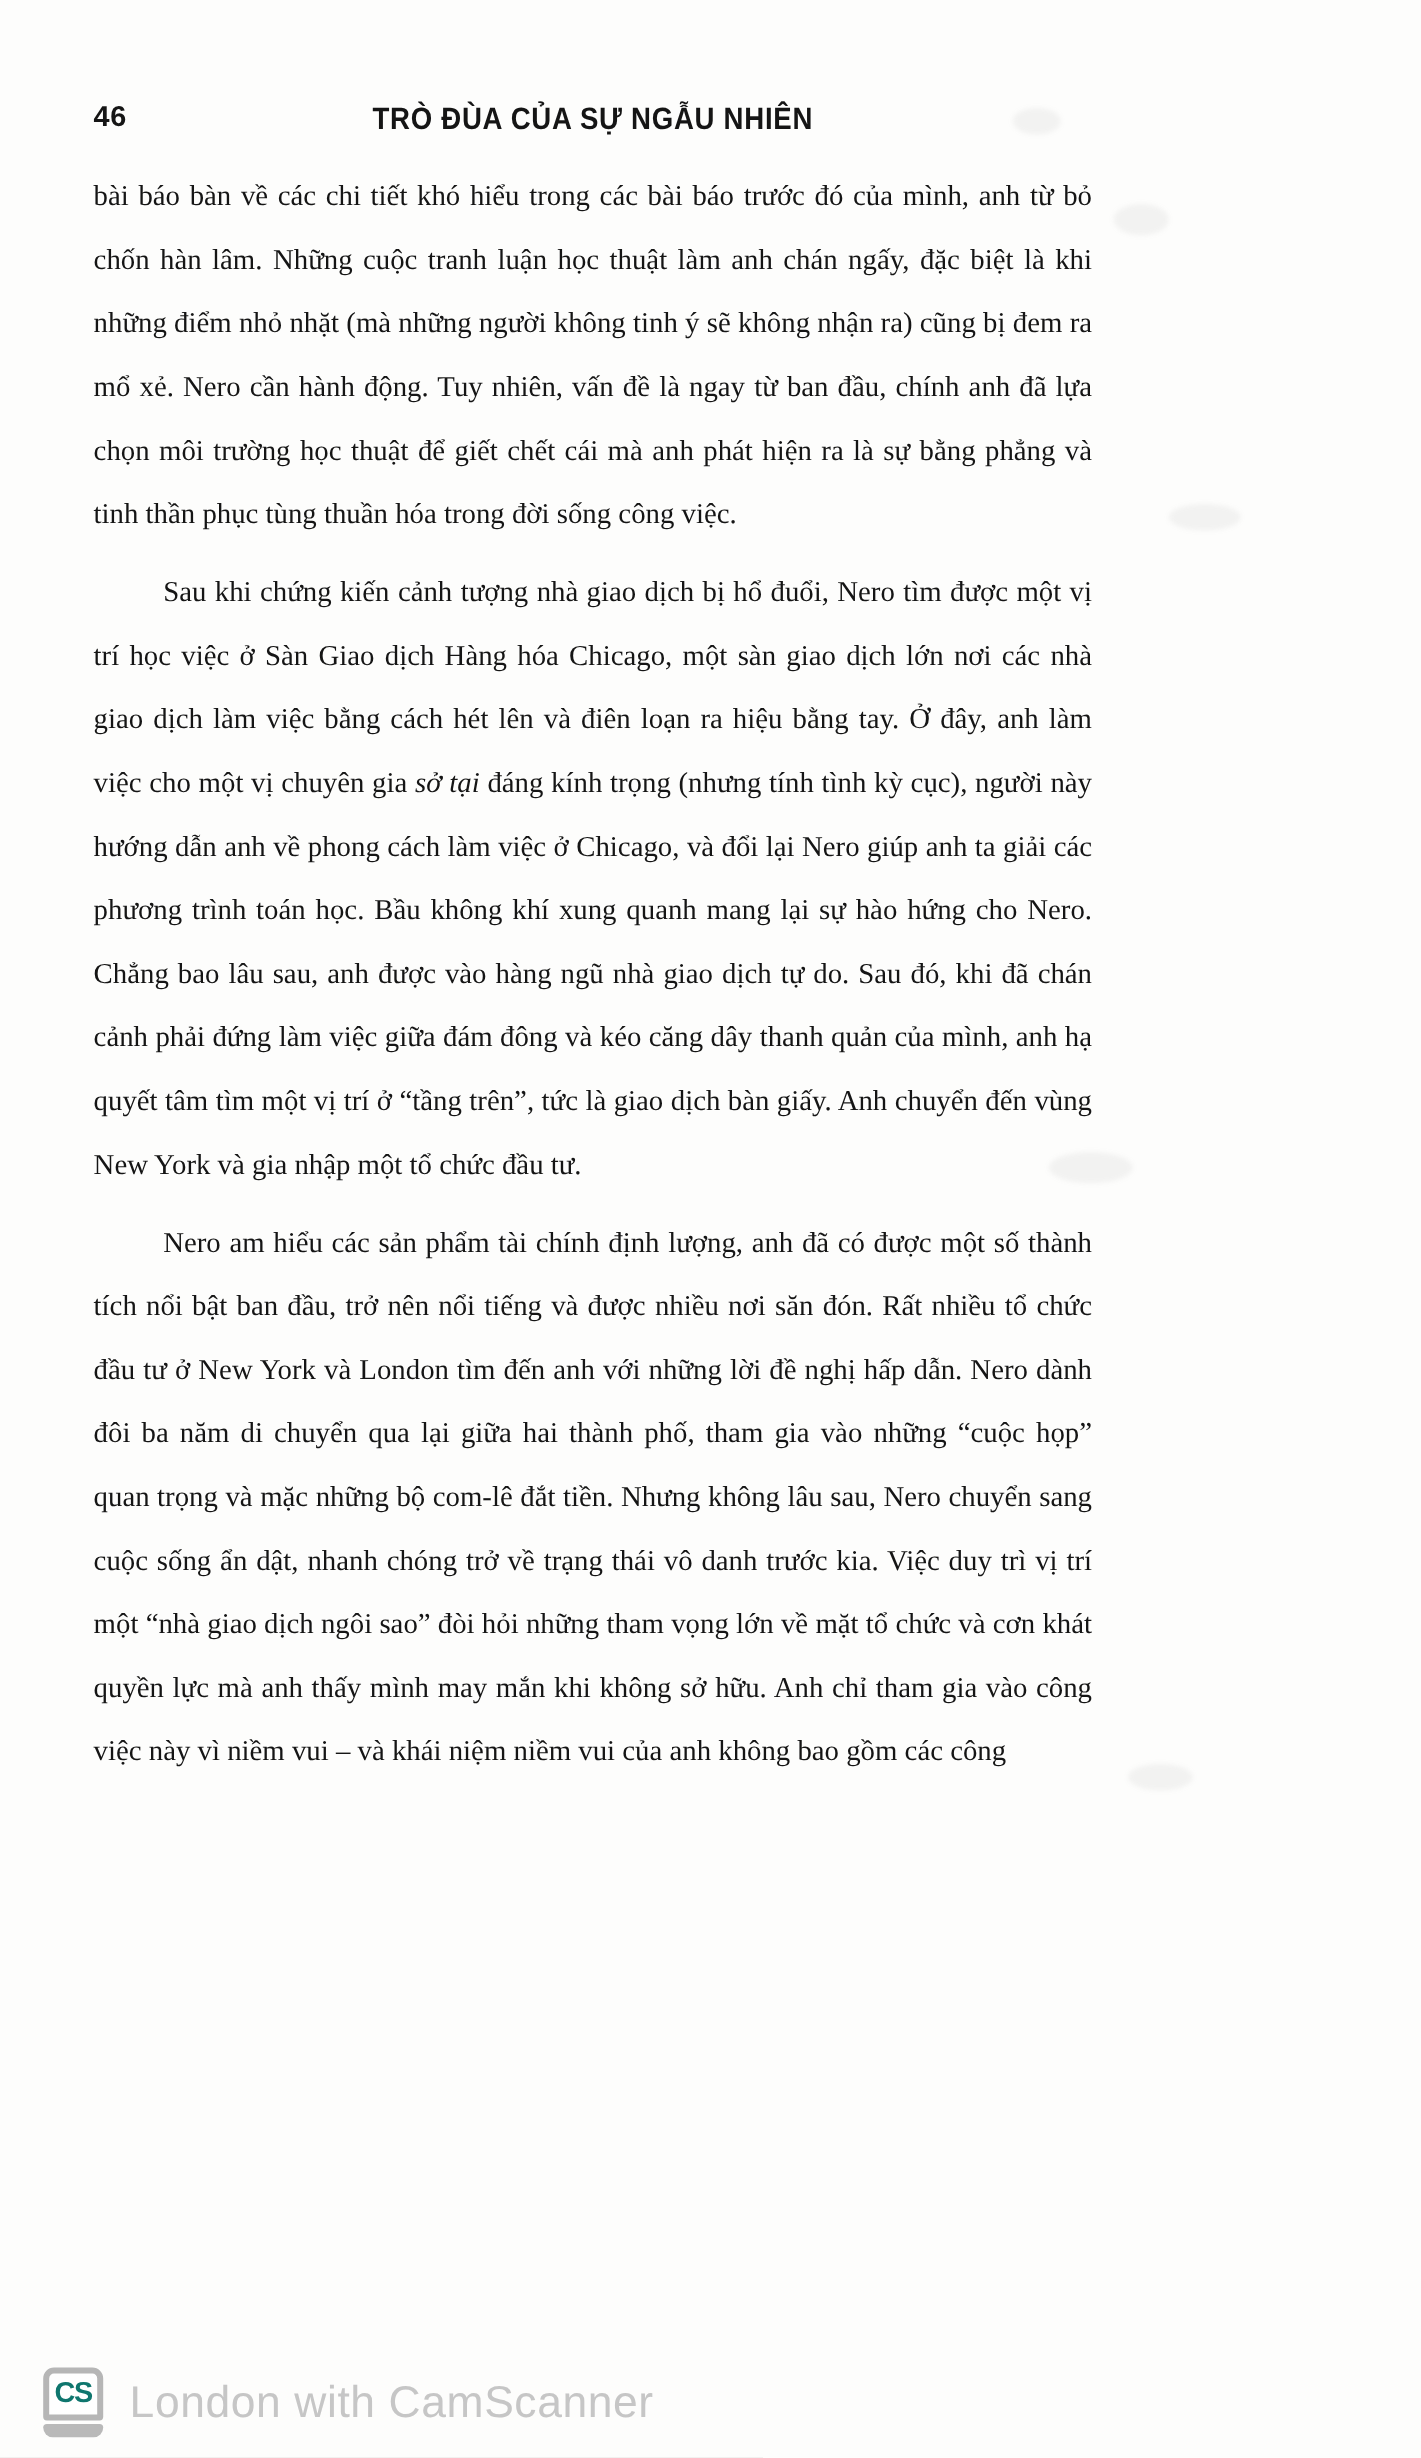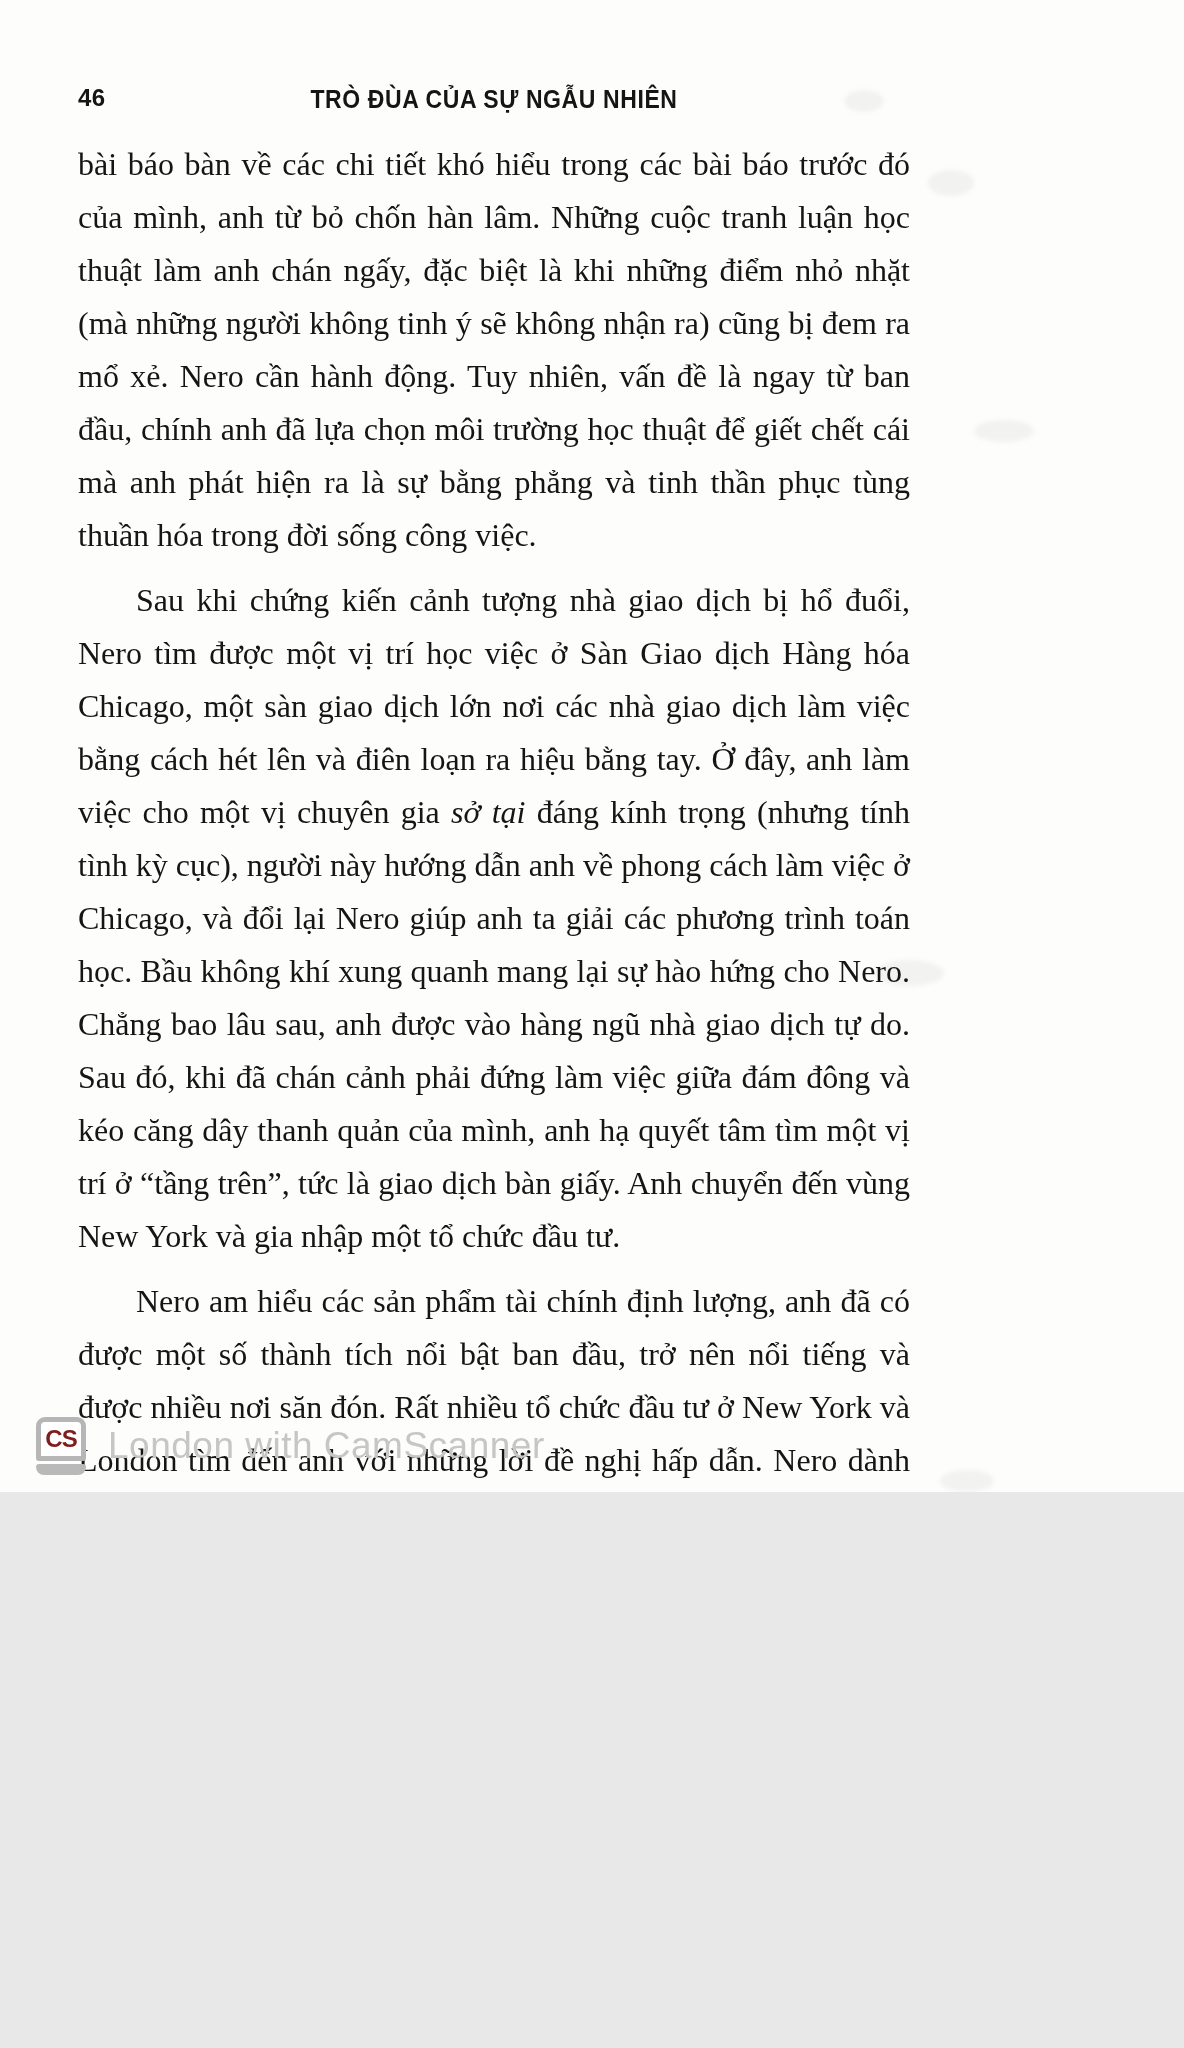--- a/index.html
+++ b/index.html
@@ -3,21 +3,21 @@
 <meta charset="utf-8">
 <style>
   html, body {
     margin: 0;
     padding: 0;
     background: #e8e8e8;
   }
   .page {
     position: relative;
     width: 1184px;
-    height: 1492px;
+    height: 2048px;
     background: #fdfdfc;
     overflow: hidden;
     font-family: "Liberation Serif", "DejaVu Serif", serif;
     color: #151515;
   }
   
   .smudge {
     position: absolute;
     background: rgba(120,120,120,0.08);
     border-radius: 50%;
@@ -56,21 +56,21 @@
     font-stretch: condensed;
     transform: scaleY(1.12);
     transform-origin: top center;
   }
 
   .body-text {
     position: absolute;
     left: 78px;
     top: 138px;
     width: 832px;
-    font-size: 32px;
+    font-size: 24px;
     line-height: 53px;
     text-align: justify;
   }
   .body-text p {
     margin: 0 0 12px 0;
   }
   .body-text p.indented {
     text-indent: 58px;
   }
   .body-text em {
@@ -98,21 +98,21 @@
     width: 50px;
     height: 44px;
     border: 5px solid #b6b6b6;
     border-radius: 9px 9px 3px 3px;
     background: #fff;
     display: flex;
     align-items: center;
     justify-content: center;
     font-weight: 700;
     font-size: 24px;
-    color: #7f1d1d;
+    color: #0f766e;
     letter-spacing: -1px;
   }
   .cs-badge .cs-bar {
     width: 50px;
     height: 11px;
     margin-top: 3px;
     background: #b9b9b9;
     border-radius: 3px 3px 8px 8px;
   }
   .watermark-text {

